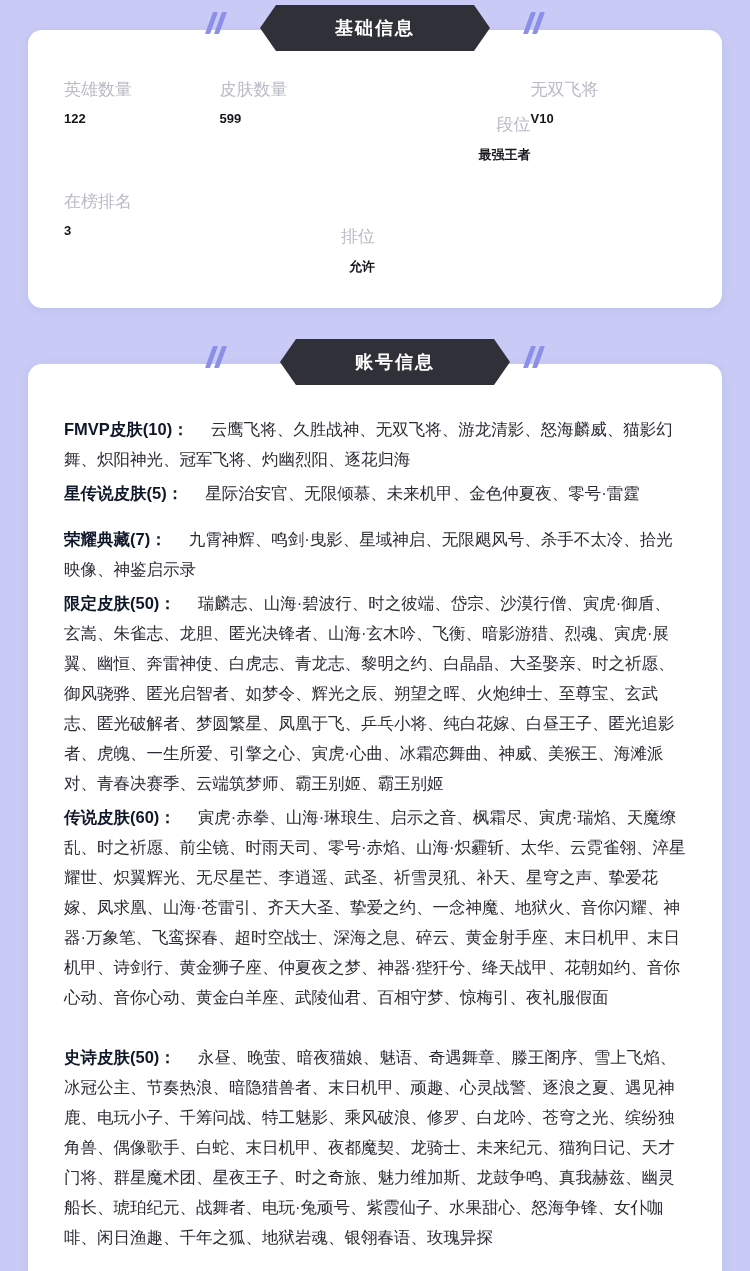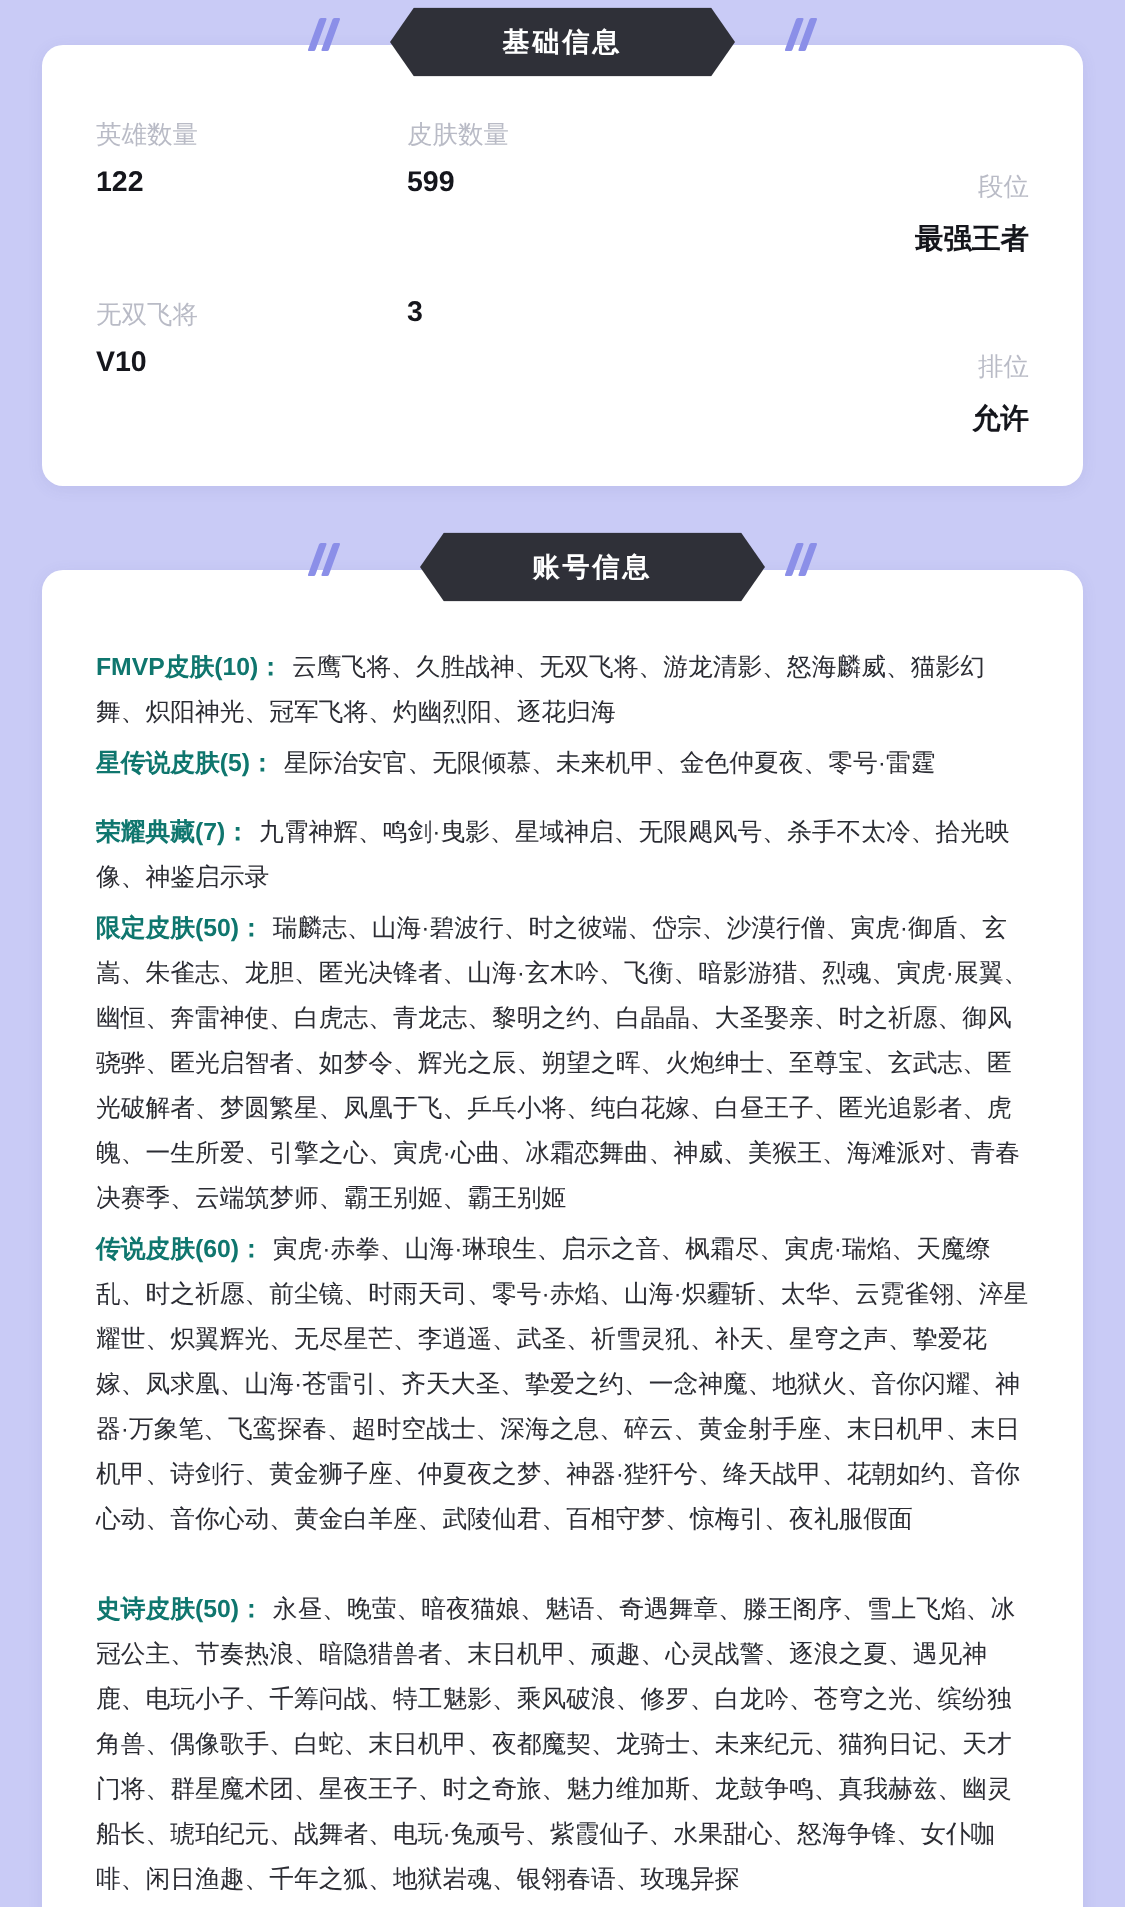--- a/index.html
+++ b/index.html
@@ -68,42 +68,42 @@
     margin: -26px 28px 0 28px;
     padding: 44px 28px 26px 28px;
     box-shadow: 0 2px 10px rgba(90,90,160,0.10);
     position: relative;
     z-index: 1;
   }
 
   
   .info-grid {
     display: grid;
-    grid-template-columns: 1fr 1fr 1fr;
+    grid-template-columns: 1fr 1fr 1fr 1fr;
     row-gap: 26px;
     padding: 4px 8px 6px 8px;
   }
   .info-cell { display: flex; flex-direction: column; gap: 10px; }
   .info-cell.right { align-items: flex-end; text-align: right; margin-top: 35px; }
   .info-label { color: #b9bbc6; font-size: 17px; }
-  .info-value { color: #15161c; font-size: 19px; font-weight: bold; }
+  .info-value { color: #15161c; font-size: 13px; font-weight: bold; }
 
   
   .acct {
     padding: 6px 8px 4px 8px;
     font-size: 16.5px;
     line-height: 30px;
     color: #2b2c33;
   }
   .group { margin-bottom: 16px; }
   .group.tight { margin-bottom: 4px; }
   .g-title {
-    color: #0f766e;
+    color: #0f172a;
     font-weight: bold;
-    margin-right: 6px;
+    margin-right: 22px;
   }
   .g-body { color: #2b2c33; }
   .spacer-lg { height: 14px; }
 </style>
 </head>
 <body>
 
 <div class="page">
 
   <div class="banner-wrap">
@@ -135,20 +135,21 @@
         <div class="info-label">段位</div>
         <div class="info-value">最强王者</div>
       </div>
 
       <div class="info-cell">
         <div class="info-label">无双飞将</div>
         <div class="info-value">V10</div>
       </div>
 
       <div class="info-cell">
+        <div class="info-label">在榜排名</div>
         <div class="info-value">3</div>
       </div>
 
       <div class="info-cell right">
         <div class="info-label">排位</div>
         <div class="info-value">允许</div>
       </div>
 
     </div>
   </div>

